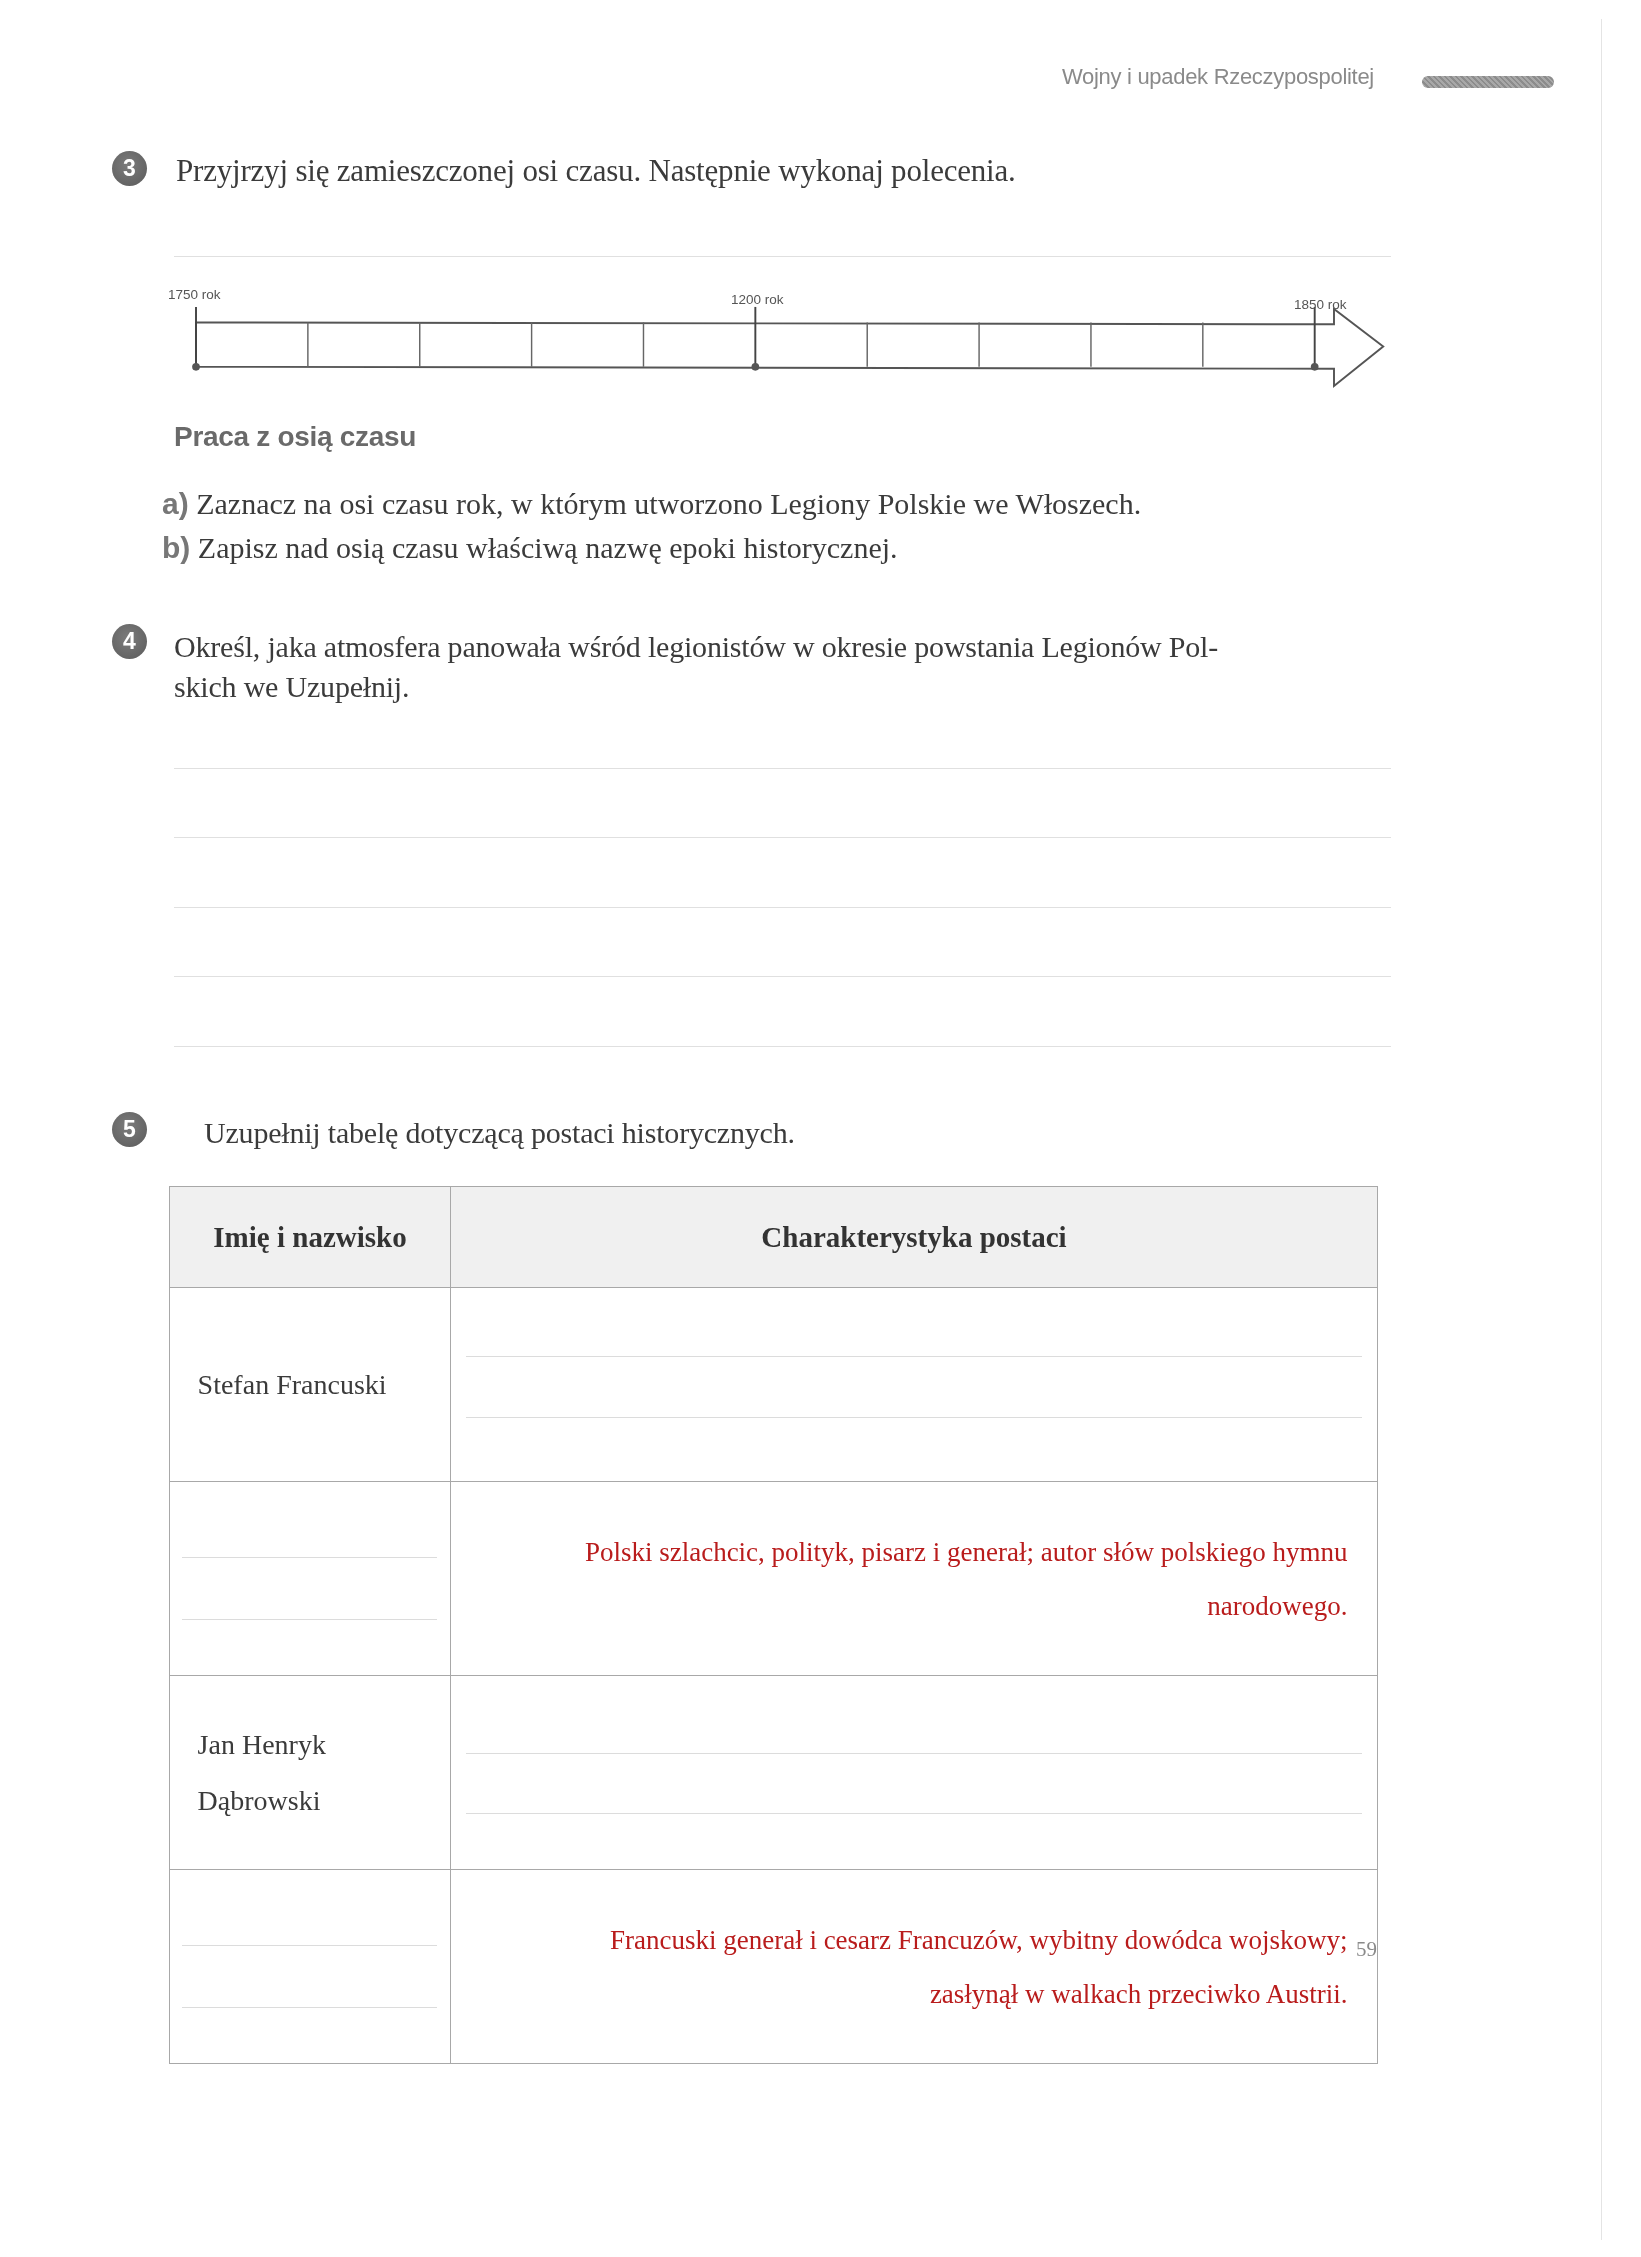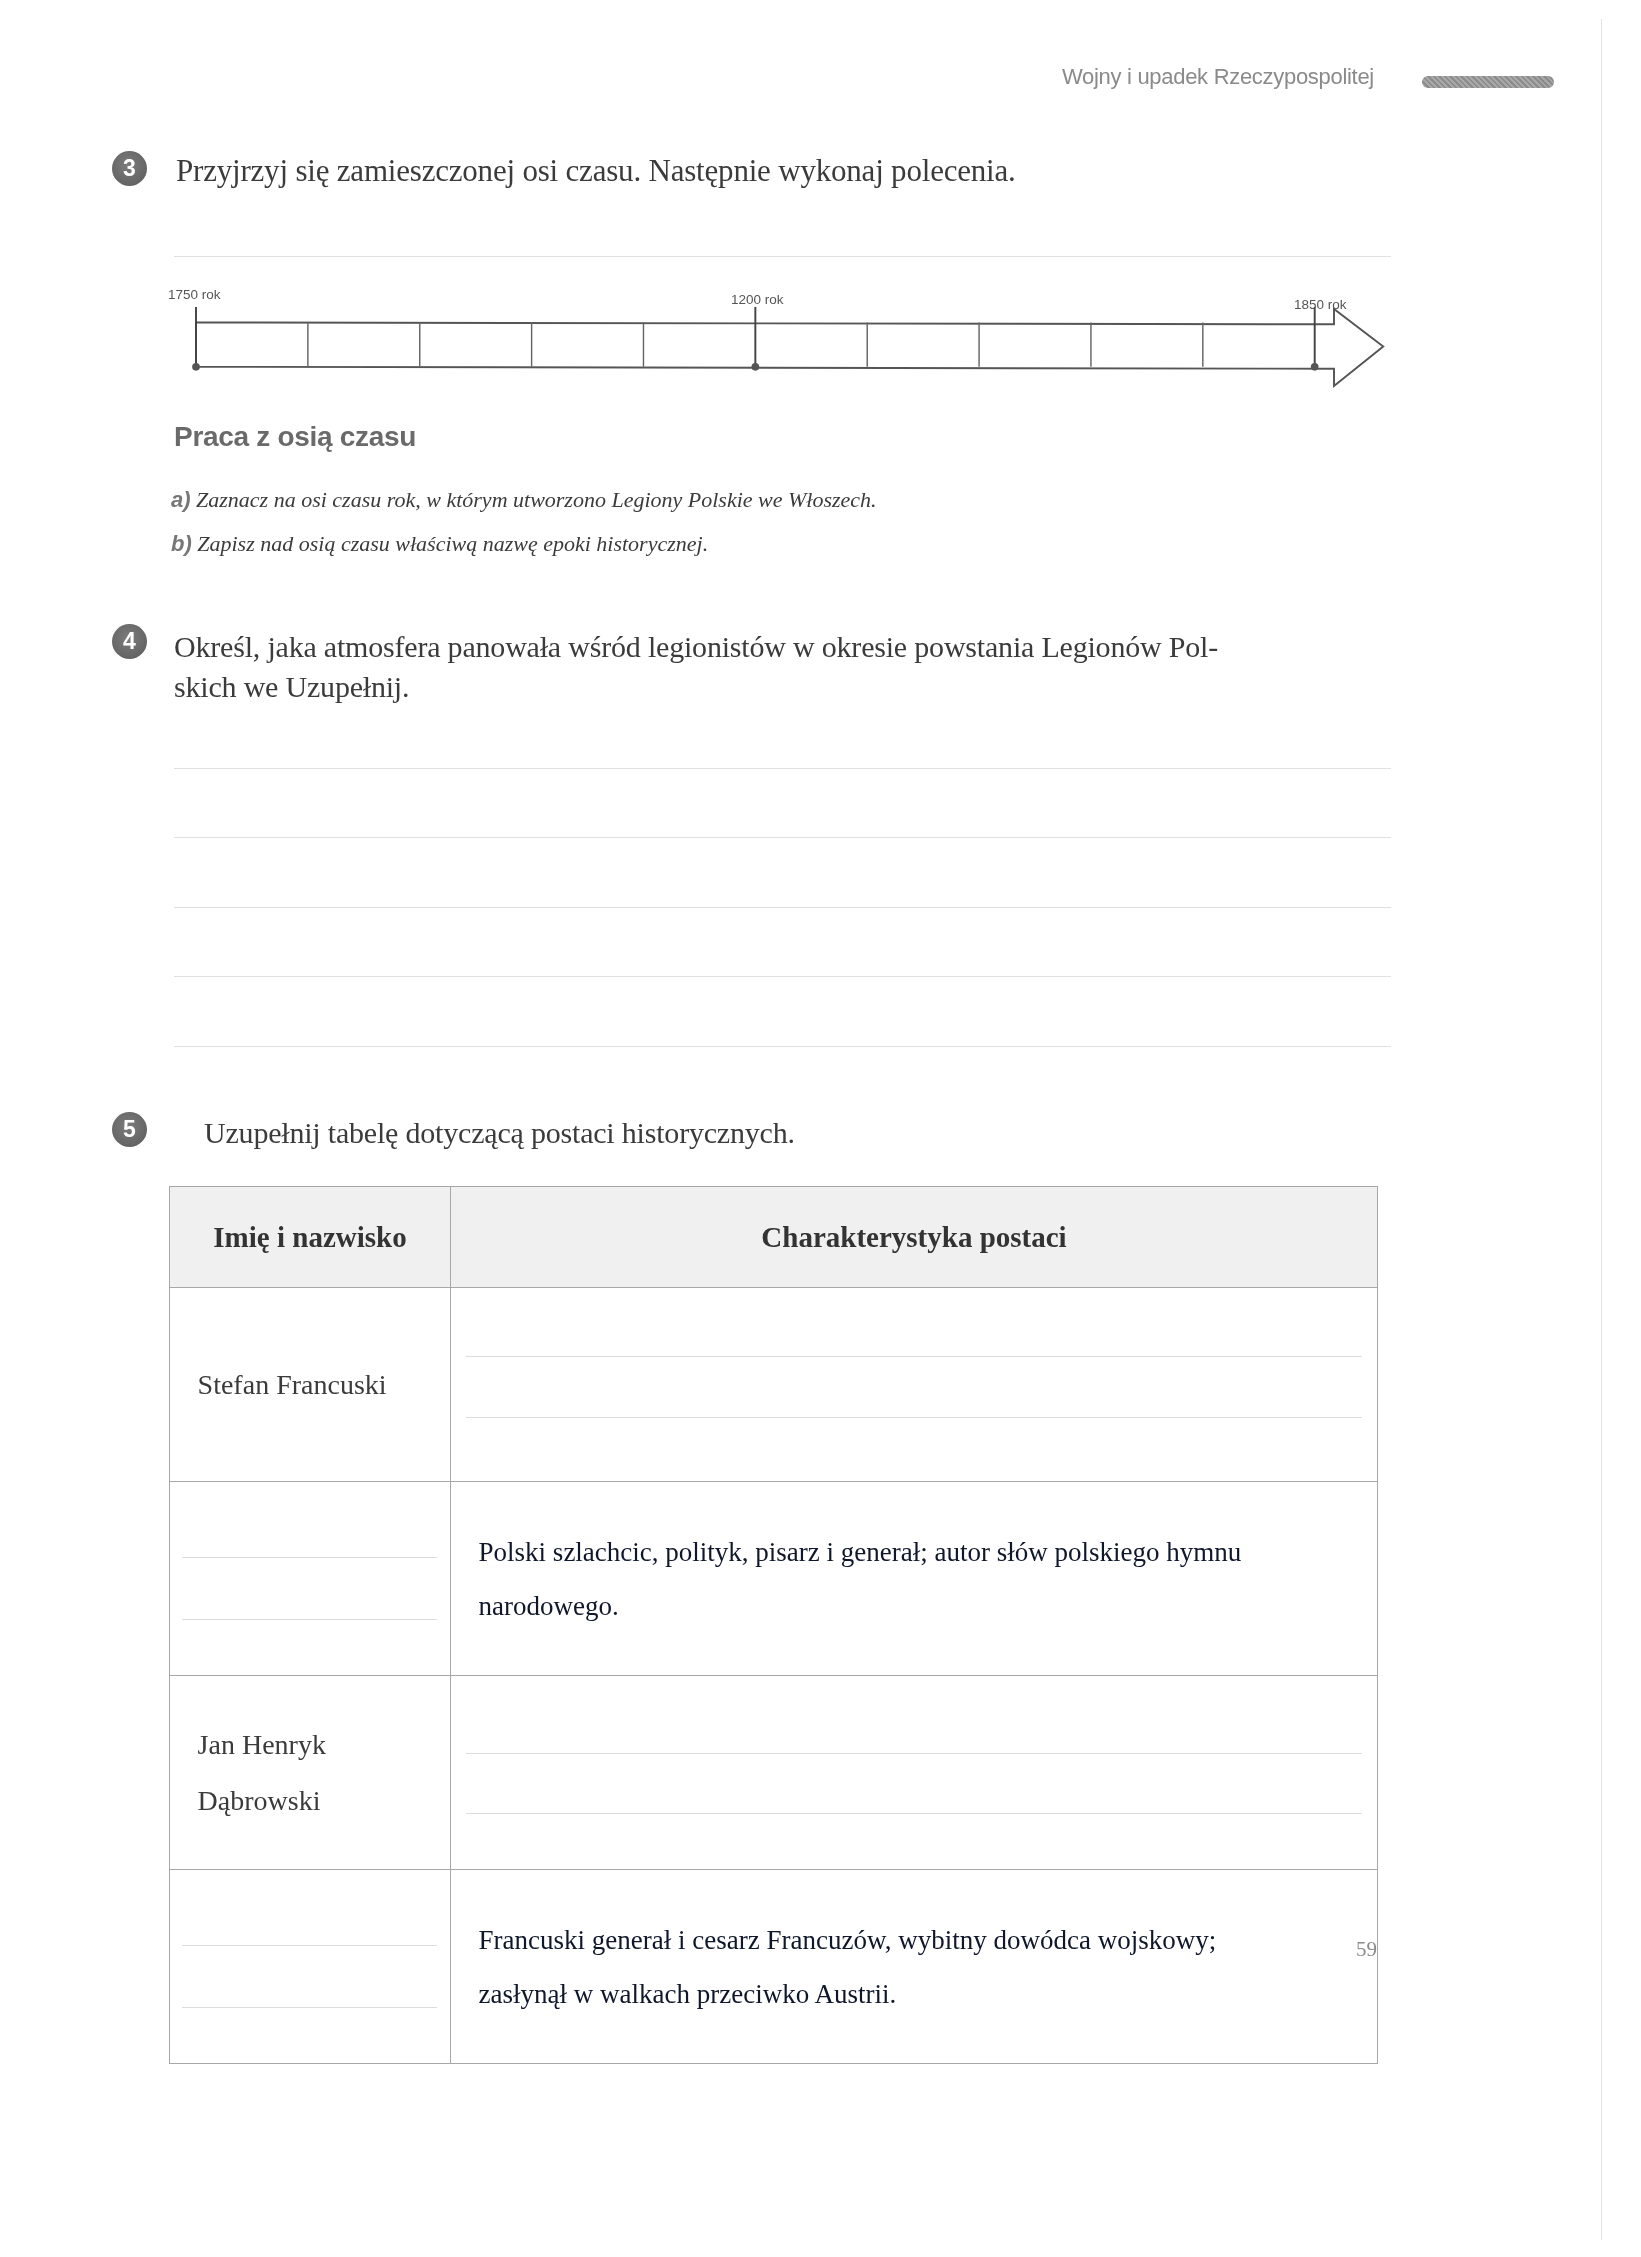--- a/index.html
+++ b/index.html
@@ -26,35 +26,35 @@
     }
     .task-text { font-size: 31px; color: #3b3b3b; letter-spacing: -0.2px; }
     .rule { height: 1px; background: #e0e0e0; }
     .timeline-label {
       font-family: "Liberation Sans", "DejaVu Sans", sans-serif; font-size: 13.5px; color: #555;
     }
     .subhead {
       left: 174px; top: 421px; font-family: "Liberation Sans", "DejaVu Sans", sans-serif;
       font-weight: bold; font-size: 28px; color: #6a6a6a; letter-spacing: -0.3px;
     }
-    .item { left: 171px; font-size: 22px; color: #3b3b3b; font-style: italic; }
+    .item { left: 162px; font-size: 30px; color: #3b3b3b; }
     .item .mark { font-family: "Liberation Sans", "DejaVu Sans", sans-serif; font-weight: bold; color: #777; }
     table.figures {
       position: absolute; left: 169px; top: 1186px; width: 1209px;
       border-collapse: collapse; table-layout: fixed;
     }
     table.figures th, table.figures td {
       border: 1.4px solid #a8a8a8; padding: 16px; vertical-align: middle;
     }
     table.figures th {
       height: 68px; background: #f0f0f0; font-weight: bold; font-size: 29px; color: #333;
     }
     table.figures td { height: 161px; position: relative; }
     .name-text { padding-left: 11.6px; font-size: 28px; line-height: 56px; color: #3b3b3b; }
-    .desc-text { padding-left: 11.6px; padding-right: 13.5px; font-size: 27px; line-height: 54px; color: #0f172a; }
+    .desc-text { padding-left: 11.6px; padding-right: 13.5px; font-size: 27px; line-height: 54px; color: #b91c1c; text-align: right; }
     .cell-line { position: absolute; height: 1px; background: #dcdcdc; }
     .page-num { left: 1356px; top: 1937px; font-size: 21px; color: #8a8a8a; }
   </style>
 </head>
 <body>
 
 <div class="abs running-head">Wojny i upadek Rzeczypospolitej</div>
 <div class="abs head-bar"></div>
 <div class="abs page-edge"></div>
 

